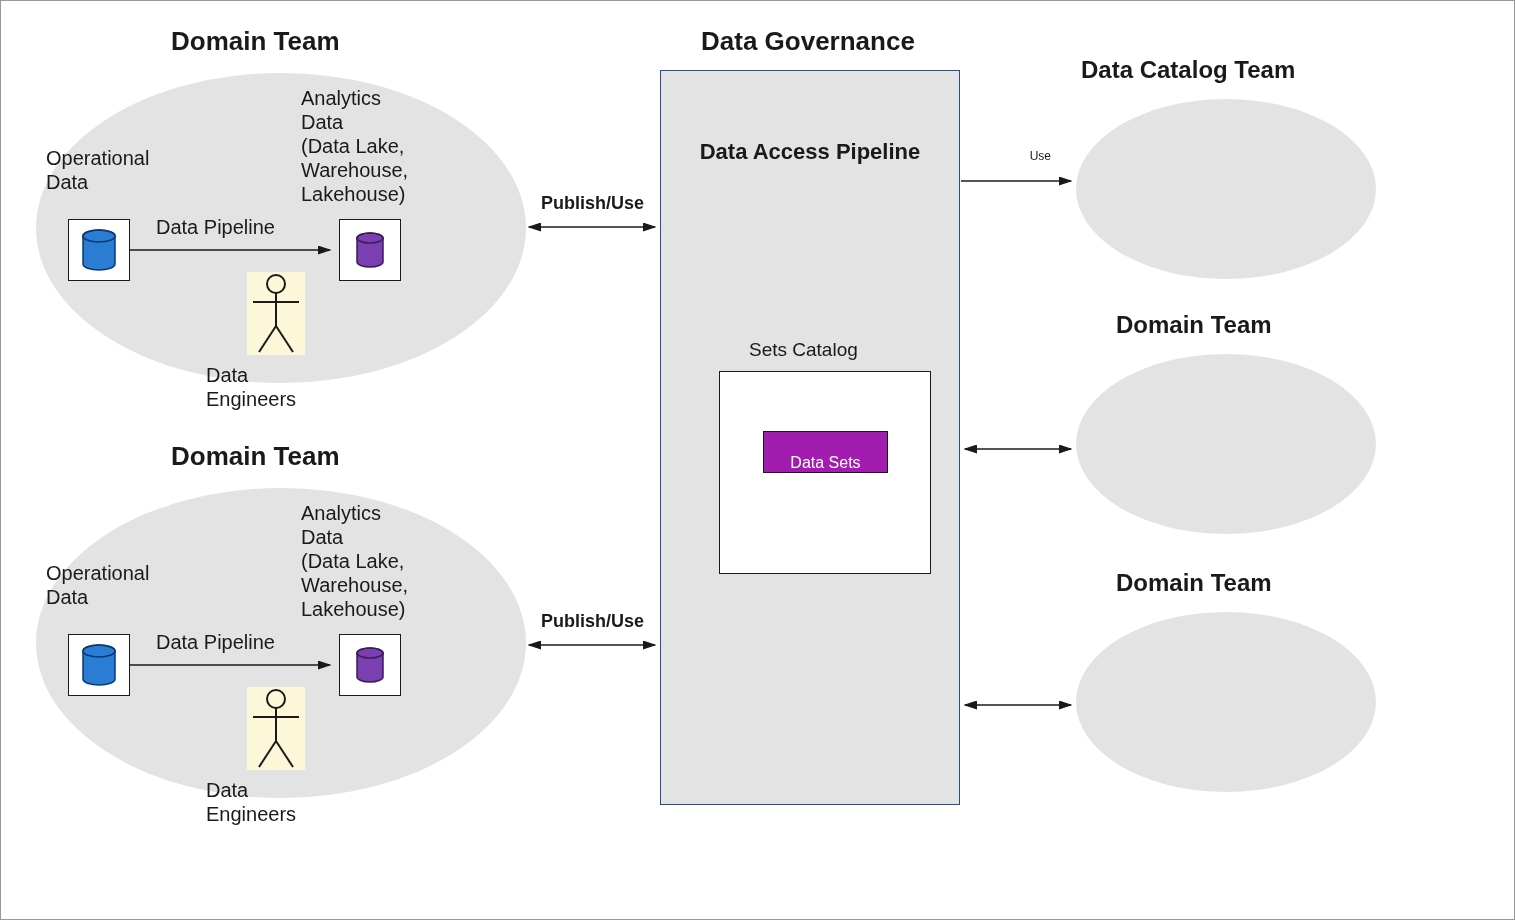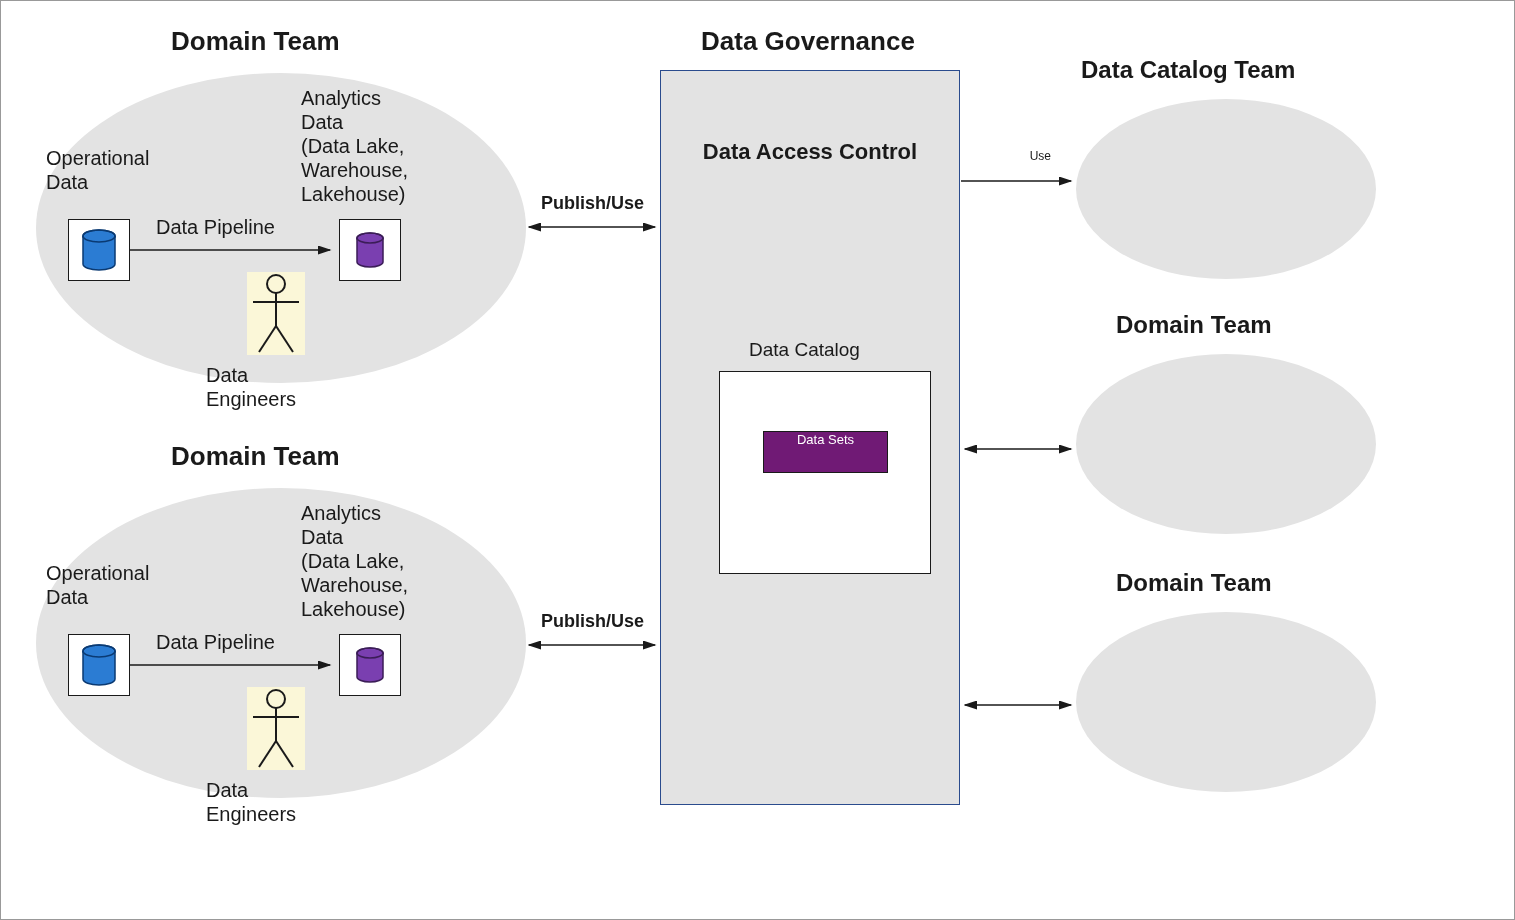--- a/index.html
+++ b/index.html
@@ -5,21 +5,21 @@
   html,body{margin:0;padding:0;font-family:"Segoe UI",Arial,sans-serif;color:#1a1a1a}
   .canvas{position:relative;width:1515px;height:920px;box-sizing:border-box;border:1px solid #999;background:#fff}
   .abs{position:absolute}
   .title{font-size:26px;font-weight:700;text-align:left}
   .subtitle{font-size:22px;font-weight:700;text-align:center}
   .label{font-size:20px;font-weight:400;text-align:left;line-height:1.2}
   .small-label{font-size:18px;font-weight:400;text-align:left}
   .ellipse{background:#e3e3e3;border-radius:50%}
   .gov-box{background:#e3e3e3;border:1.5px solid #2a4b8d;box-sizing:border-box}
   .catalog-box{background:#fff;border:1.5px solid #1a1a1a;box-sizing:border-box}
-  .datasets-btn{background:#701a75;border:1.5px solid #1a1a1a;color:#fff;font-size:13px;display:flex;align-items:flex-start;justify-content:center;box-sizing:border-box}
+  .datasets-btn{background:#a21caf;border:1.5px solid #1a1a1a;color:#fff;font-size:16px;display:flex;align-items:flex-end;justify-content:center;box-sizing:border-box}
   .db-box{background:#fff;border:1.5px solid #1a1a1a;box-sizing:border-box;display:flex;align-items:center;justify-content:center}
 </style>
 </head>
 <body>
 
 <div class="canvas">
 
   <div class="abs title" style="left:170px;top:25px;width:250px">Domain Team</div>
   <div class="abs ellipse" style="left:35px;top:72px;width:490px;height:310px"></div>
 
@@ -119,23 +119,23 @@
     <line x1="35" y1="60" x2="18" y2="86" stroke="#1a1a1a" stroke-width="2"></line>
     <line x1="35" y1="60" x2="52" y2="86" stroke="#1a1a1a" stroke-width="2"></line>
   </svg>
   <div class="abs label" style="left:205px;top:777px;width:140px">
     <span>Data</span><br>
     <span>Engineers</span>
   </div>
 
   <div class="abs title" style="left:700px;top:25px;width:250px">Data Governance</div>
   <div class="abs gov-box" style="left:659px;top:69px;width:300px;height:735px"></div>
-  <div class="abs subtitle" style="left:683px;top:138px;width:252px">Data Access Control</div>
+  <div class="abs subtitle" style="left:683px;top:138px;width:252px">Data Access Pipeline</div>
 
-  <div class="abs label" style="left:748px;top:338px;width:150px;font-size:19px">Data Catalog</div>
+  <div class="abs label" style="left:748px;top:338px;width:150px;font-size:19px">Sets Catalog</div>
   <div class="abs catalog-box" style="left:718px;top:370px;width:212px;height:203px"></div>
   <div class="abs datasets-btn" style="left:762px;top:430px;width:125px;height:42px">
     <span>Data Sets</span>
   </div>
 
   <div class="abs small-label" style="left:540px;top:192px;width:120px;font-weight:700;font-size:18px">Publish/Use</div>
   <svg class="abs" style="left:522px;top:218px" width="140" height="16">
     <defs>
       <marker id="ahL" markerWidth="10" markerHeight="10" refX="1" refY="3" orient="auto">
           <path d="M9,0 L9,6 L0,3 z" fill="#1a1a1a"></path>

